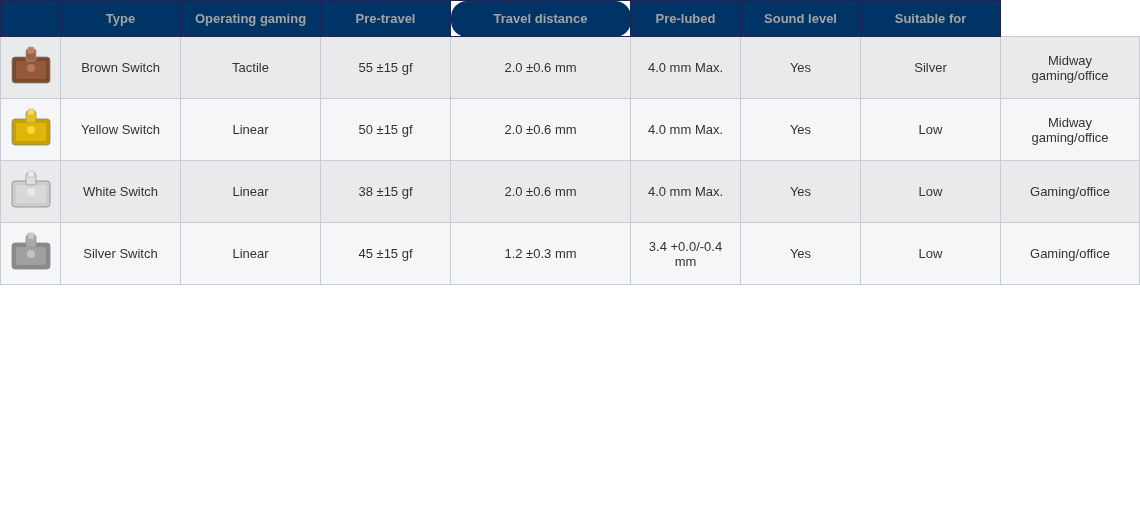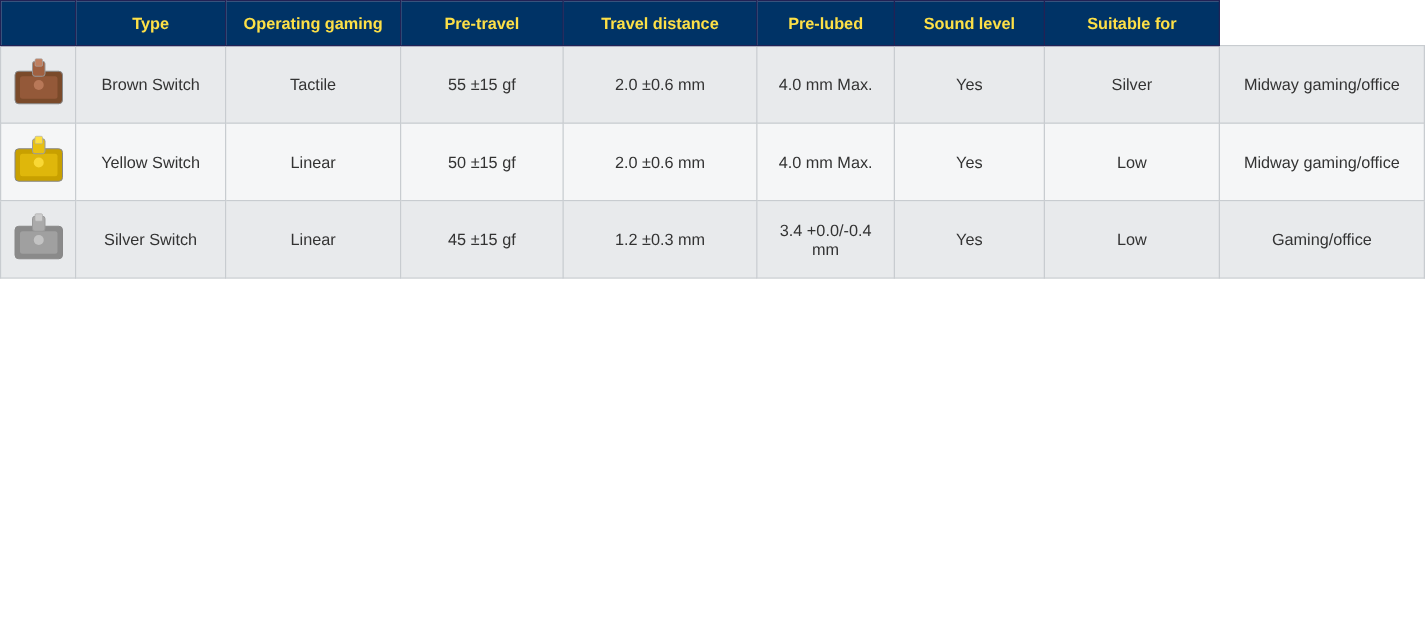--- a/index.html
+++ b/index.html
@@ -8,21 +8,21 @@
       font-size: 13px;
       background: #fff;
       width: 1140px;
     }
     table {
       width: 1140px;
       border-collapse: collapse;
     }
     thead tr {
       background-color: #003366;
-      color: #fde047;
+      color: #a3a3a3;
     }
     thead th {
       padding: 10px 8px;
       text-align: center;
       font-size: 13px;
       font-weight: bold;
       border: 1px solid #225;
     }
     tbody tr:nth-child(odd) {
       background-color: #e8eaec;
@@ -41,21 +41,21 @@
 </head>
 <body>
 
 <table>
   <thead>
     <tr>
       <th style="width:60px;"></th>
       <th style="width:120px;">Type</th>
       <th style="width:140px;">Operating gaming</th>
       <th style="width:130px;margin-left:16px;">Pre-travel</th>
-      <th style="width:155px;">Travel distance</th>
+      <th style="width:180px;border-radius:16px;">Travel distance</th>
       <th style="width:110px;">Pre-lubed</th>
       <th style="width:120px;">Sound level</th>
       <th style="width:140px;">Suitable for</th>
     </tr>
   </thead>
   <tbody id="table-body">
       <tr>
         <td><svg width="42" height="42" viewBox="0 0 42 42" xmlns="http://www.w3.org/2000/svg">
     <rect x="2" y="12" width="38" height="26" rx="3" fill="#7a4a2a" stroke="#888" stroke-width="0.8"></rect>
     <rect x="6" y="16" width="30" height="18" rx="2" fill="#a06040" opacity="0.7"></rect>
@@ -84,20 +84,37 @@
         <td>Linear</td>
         <td>50 ±15 gf</td>
         <td>2.0 ±0.6 mm</td>
         <td>4.0 mm Max.</td>
         <td>Yes</td>
         <td>Low</td>
         <td>Midway gaming/office</td>
       </tr>
       <tr>
         <td><svg width="42" height="42" viewBox="0 0 42 42" xmlns="http://www.w3.org/2000/svg">
+    <rect x="2" y="12" width="38" height="26" rx="3" fill="#cccccc" stroke="#888" stroke-width="0.8"></rect>
+    <rect x="6" y="16" width="30" height="18" rx="2" fill="#dddddd" opacity="0.7"></rect>
+    <rect x="16" y="4" width="10" height="12" rx="2" fill="#dddddd" stroke="#999" stroke-width="0.8"></rect>
+    <rect x="18" y="2" width="6" height="6" rx="1" fill="#eeeeee" stroke="#aaa" stroke-width="0.5"></rect>
+    <circle cx="21" cy="23" r="4" fill="#eeeeee" opacity="0.8"></circle>
+  </svg></td>
+        <td>White Switch</td>
+        <td>Linear</td>
+        <td>38 ±15 gf</td>
+        <td>2.0 ±0.6 mm</td>
+        <td>4.0 mm Max.</td>
+        <td>Yes</td>
+        <td>Low</td>
+        <td>Gaming/office</td>
+      </tr>
+      <tr>
+        <td><svg width="42" height="42" viewBox="0 0 42 42" xmlns="http://www.w3.org/2000/svg">
     <rect x="2" y="12" width="38" height="26" rx="3" fill="#8a8a8a" stroke="#888" stroke-width="0.8"></rect>
     <rect x="6" y="16" width="30" height="18" rx="2" fill="#aaaaaa" opacity="0.7"></rect>
     <rect x="16" y="4" width="10" height="12" rx="2" fill="#aaaaaa" stroke="#999" stroke-width="0.8"></rect>
     <rect x="18" y="2" width="6" height="6" rx="1" fill="#cccccc" stroke="#aaa" stroke-width="0.5"></rect>
     <circle cx="21" cy="23" r="4" fill="#cccccc" opacity="0.8"></circle>
   </svg></td>
         <td>Silver Switch</td>
         <td>Linear</td>
         <td>45 ±15 gf</td>
         <td>1.2 ±0.3 mm</td>

